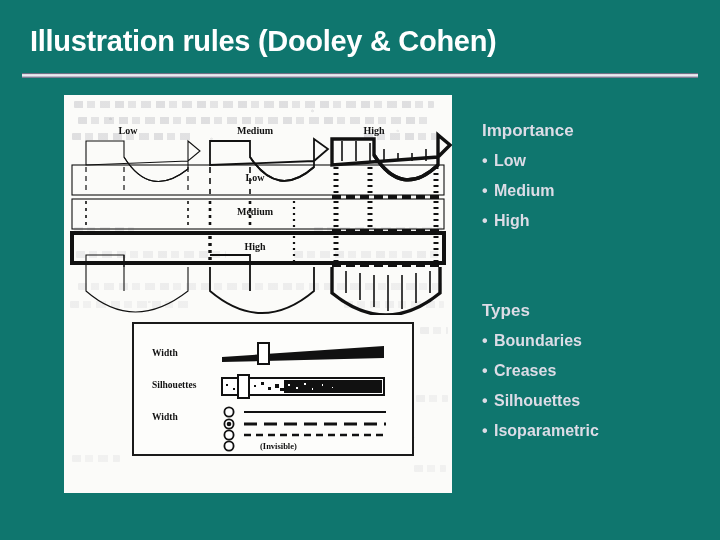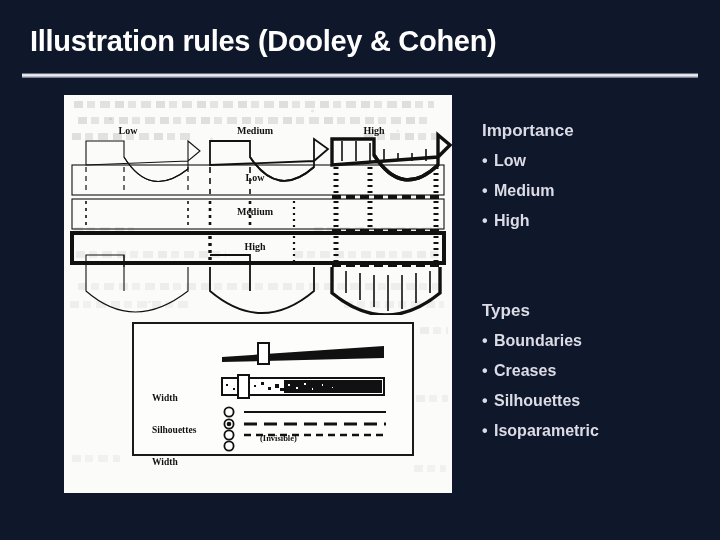--- a/index.html
+++ b/index.html
@@ -9,21 +9,21 @@
   body {
     width: 720px;
     height: 540px;
     overflow: hidden;
     font-family: "Liberation Sans", sans-serif;
   }
   #slide {
     position: relative;
     width: 720px;
     height: 540px;
-    background: #0f172a;
+    background: #0f766e;
   }
 
   
   #title-block {
     position: absolute;
     left: 30px;
     top: 26px;
     width: 660px;
   }
   #page-title {
@@ -107,29 +107,29 @@
     border: 2px solid #1a1a1a;
     background: #fdfdfb;
   }
   .ctrl-label {
     position: absolute;
     font-family: "Liberation Serif", serif;
     font-weight: bold;
     font-size: 9.5px;
     color: #111;
     white-space: nowrap;
-    margin-top: 45px;
   }
   .ctrl-invisible-label {
     position: absolute;
     font-family: "Liberation Serif", serif;
     font-weight: bold;
     font-size: 8.5px;
     color: #111;
     white-space: nowrap;
+    margin-top: 8px;
   }
 
   
   .text-group {
     position: absolute;
     left: 482px;
     width: 232px;
   }
   #group-importance { top: 122px; }
   #group-types      { top: 302px; }

